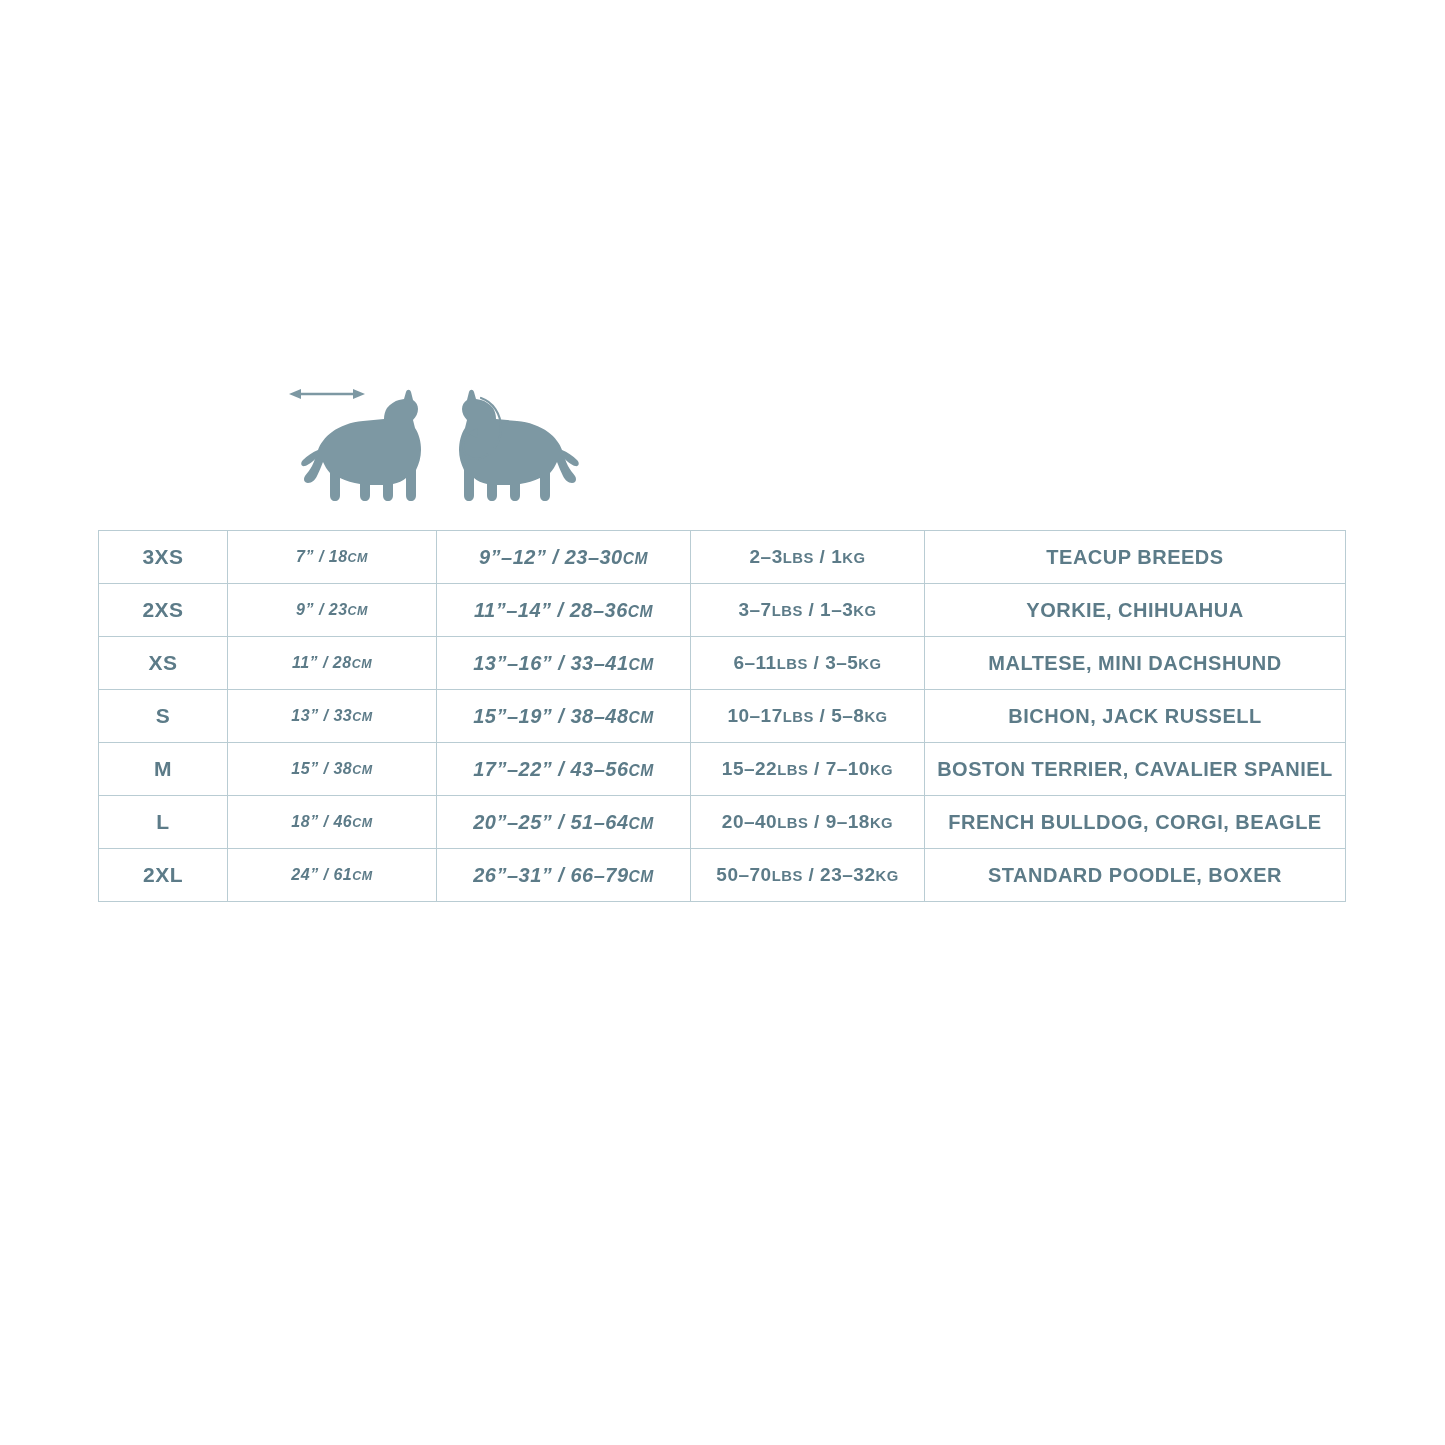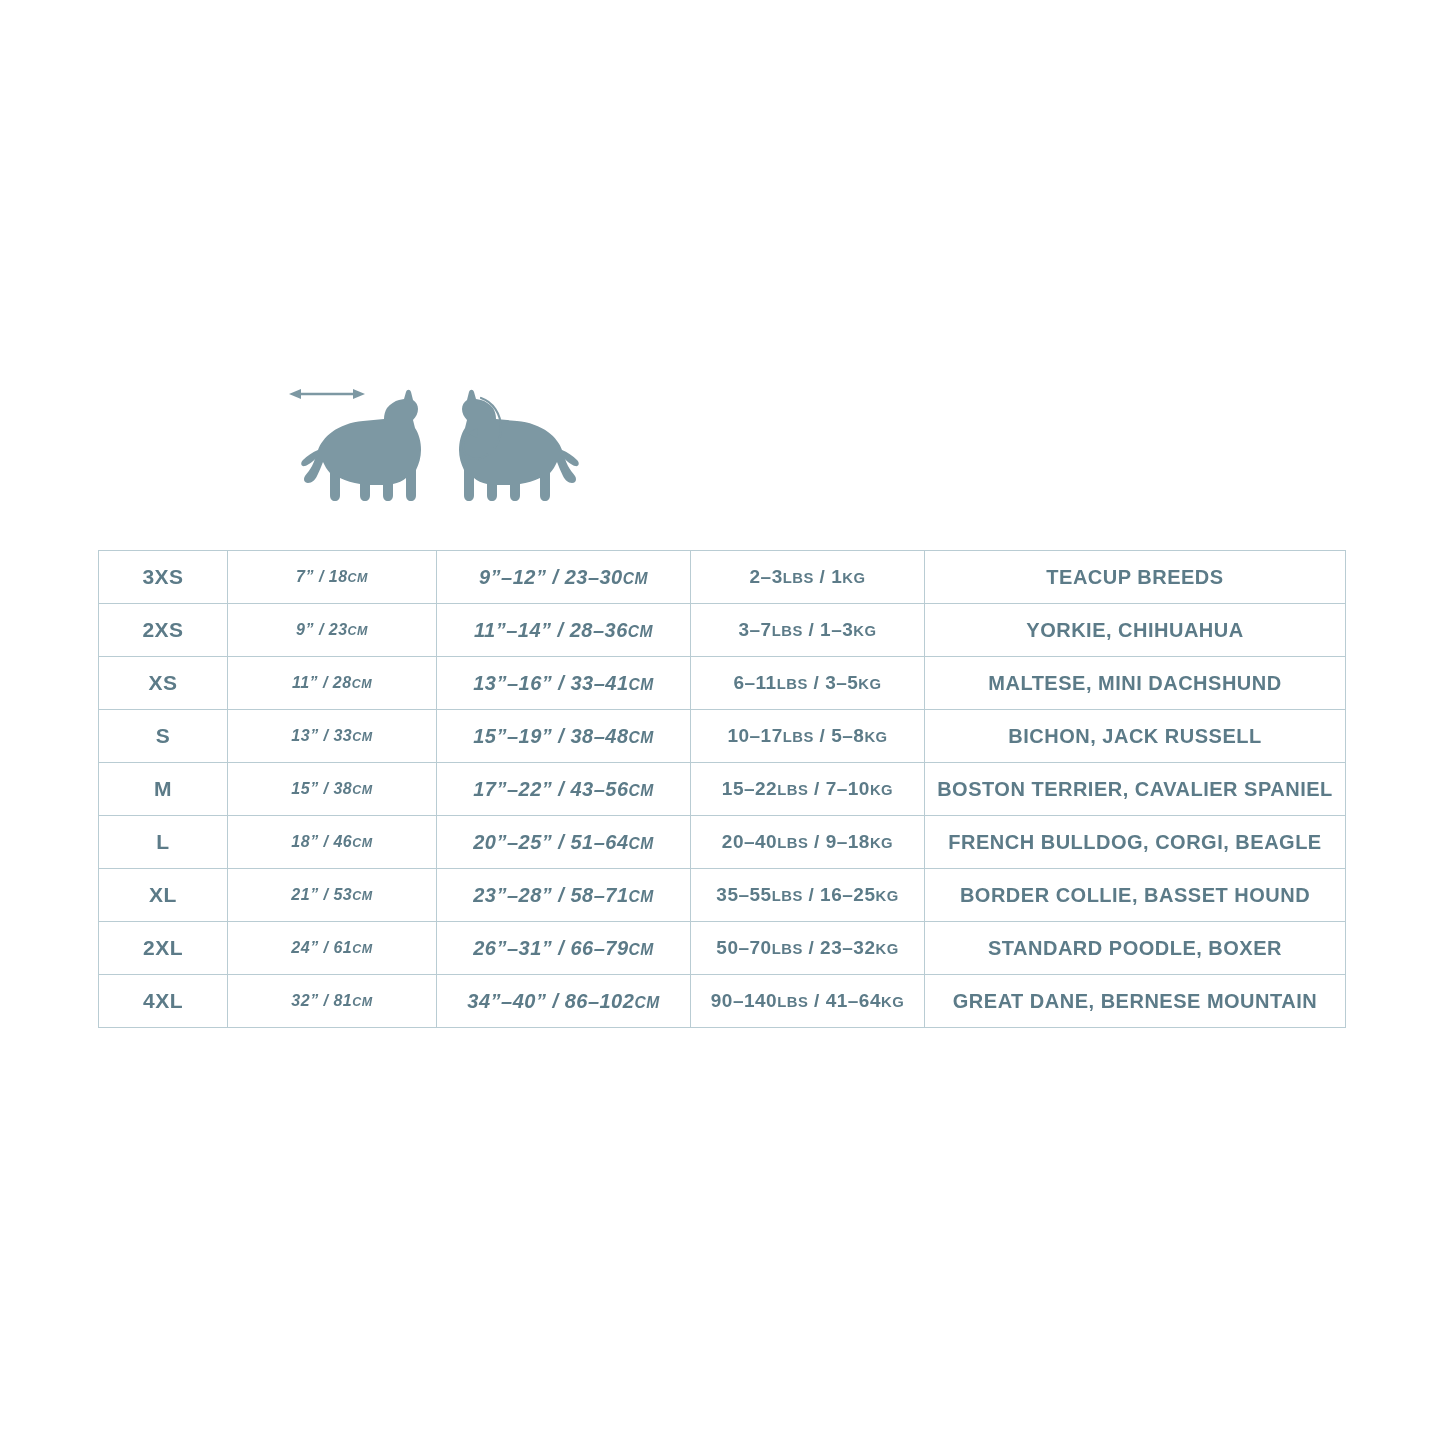--- a/index.html
+++ b/index.html
@@ -32,21 +32,20 @@
   .size-table-wrap {
     position: absolute;
     left: 98px;
     top: 530px;
     width: 1248px;
   }
   table.size-table {
     border-collapse: collapse;
     width: 100%;
     table-layout: fixed;
-    margin-top: 20px;
   }
   table.size-table td {
     border: 1px solid #b9ccd3;
     height: 52px;
     text-align: center;
     vertical-align: middle;
     color: #5c7b88;
     letter-spacing: 0.5px;
     padding: 0 4px;
   }
@@ -184,42 +183,28 @@
         </tr>
 
         <tr>
           <td class="c-size">L</td>
           <td class="c-neck"><span>18” / 46</span><span class="unit">CM</span></td>
           <td class="c-chest"><span>20”–25” / 51–64</span><span class="unit">CM</span></td>
           <td class="c-weight"><span>20–40</span><span class="unit">LBS</span><span> / 9–18</span><span class="unit">KG</span></td>
           <td class="c-breeds">FRENCH BULLDOG, CORGI, BEAGLE</td>
         </tr>
 
-        <tr>
-          <td class="c-size">XL</td>
-          <td class="c-neck"><span>21” / 53</span><span class="unit">CM</span></td>
-          <td class="c-chest"><span>23”–28” / 58–71</span><span class="unit">CM</span></td>
-          <td class="c-weight"><span>35–55</span><span class="unit">LBS</span><span> / 16–25</span><span class="unit">KG</span></td>
-          <td class="c-breeds">BORDER COLLIE, BASSET HOUND</td>
-        </tr>
 
         <tr>
           <td class="c-size">2XL</td>
           <td class="c-neck"><span>24” / 61</span><span class="unit">CM</span></td>
           <td class="c-chest"><span>26”–31” / 66–79</span><span class="unit">CM</span></td>
           <td class="c-weight"><span>50–70</span><span class="unit">LBS</span><span> / 23–32</span><span class="unit">KG</span></td>
           <td class="c-breeds">STANDARD POODLE, BOXER</td>
         </tr>
 
 
-        <tr>
-          <td class="c-size">4XL</td>
-          <td class="c-neck"><span>32” / 81</span><span class="unit">CM</span></td>
-          <td class="c-chest"><span>34”–40” / 86–102</span><span class="unit">CM</span></td>
-          <td class="c-weight"><span>90–140</span><span class="unit">LBS</span><span> / 41–64</span><span class="unit">KG</span></td>
-          <td class="c-breeds">GREAT DANE, BERNESE MOUNTAIN</td>
-        </tr>
 
       </tbody>
     </table>
   </div>
 
 </div>
 
 </body></html>

